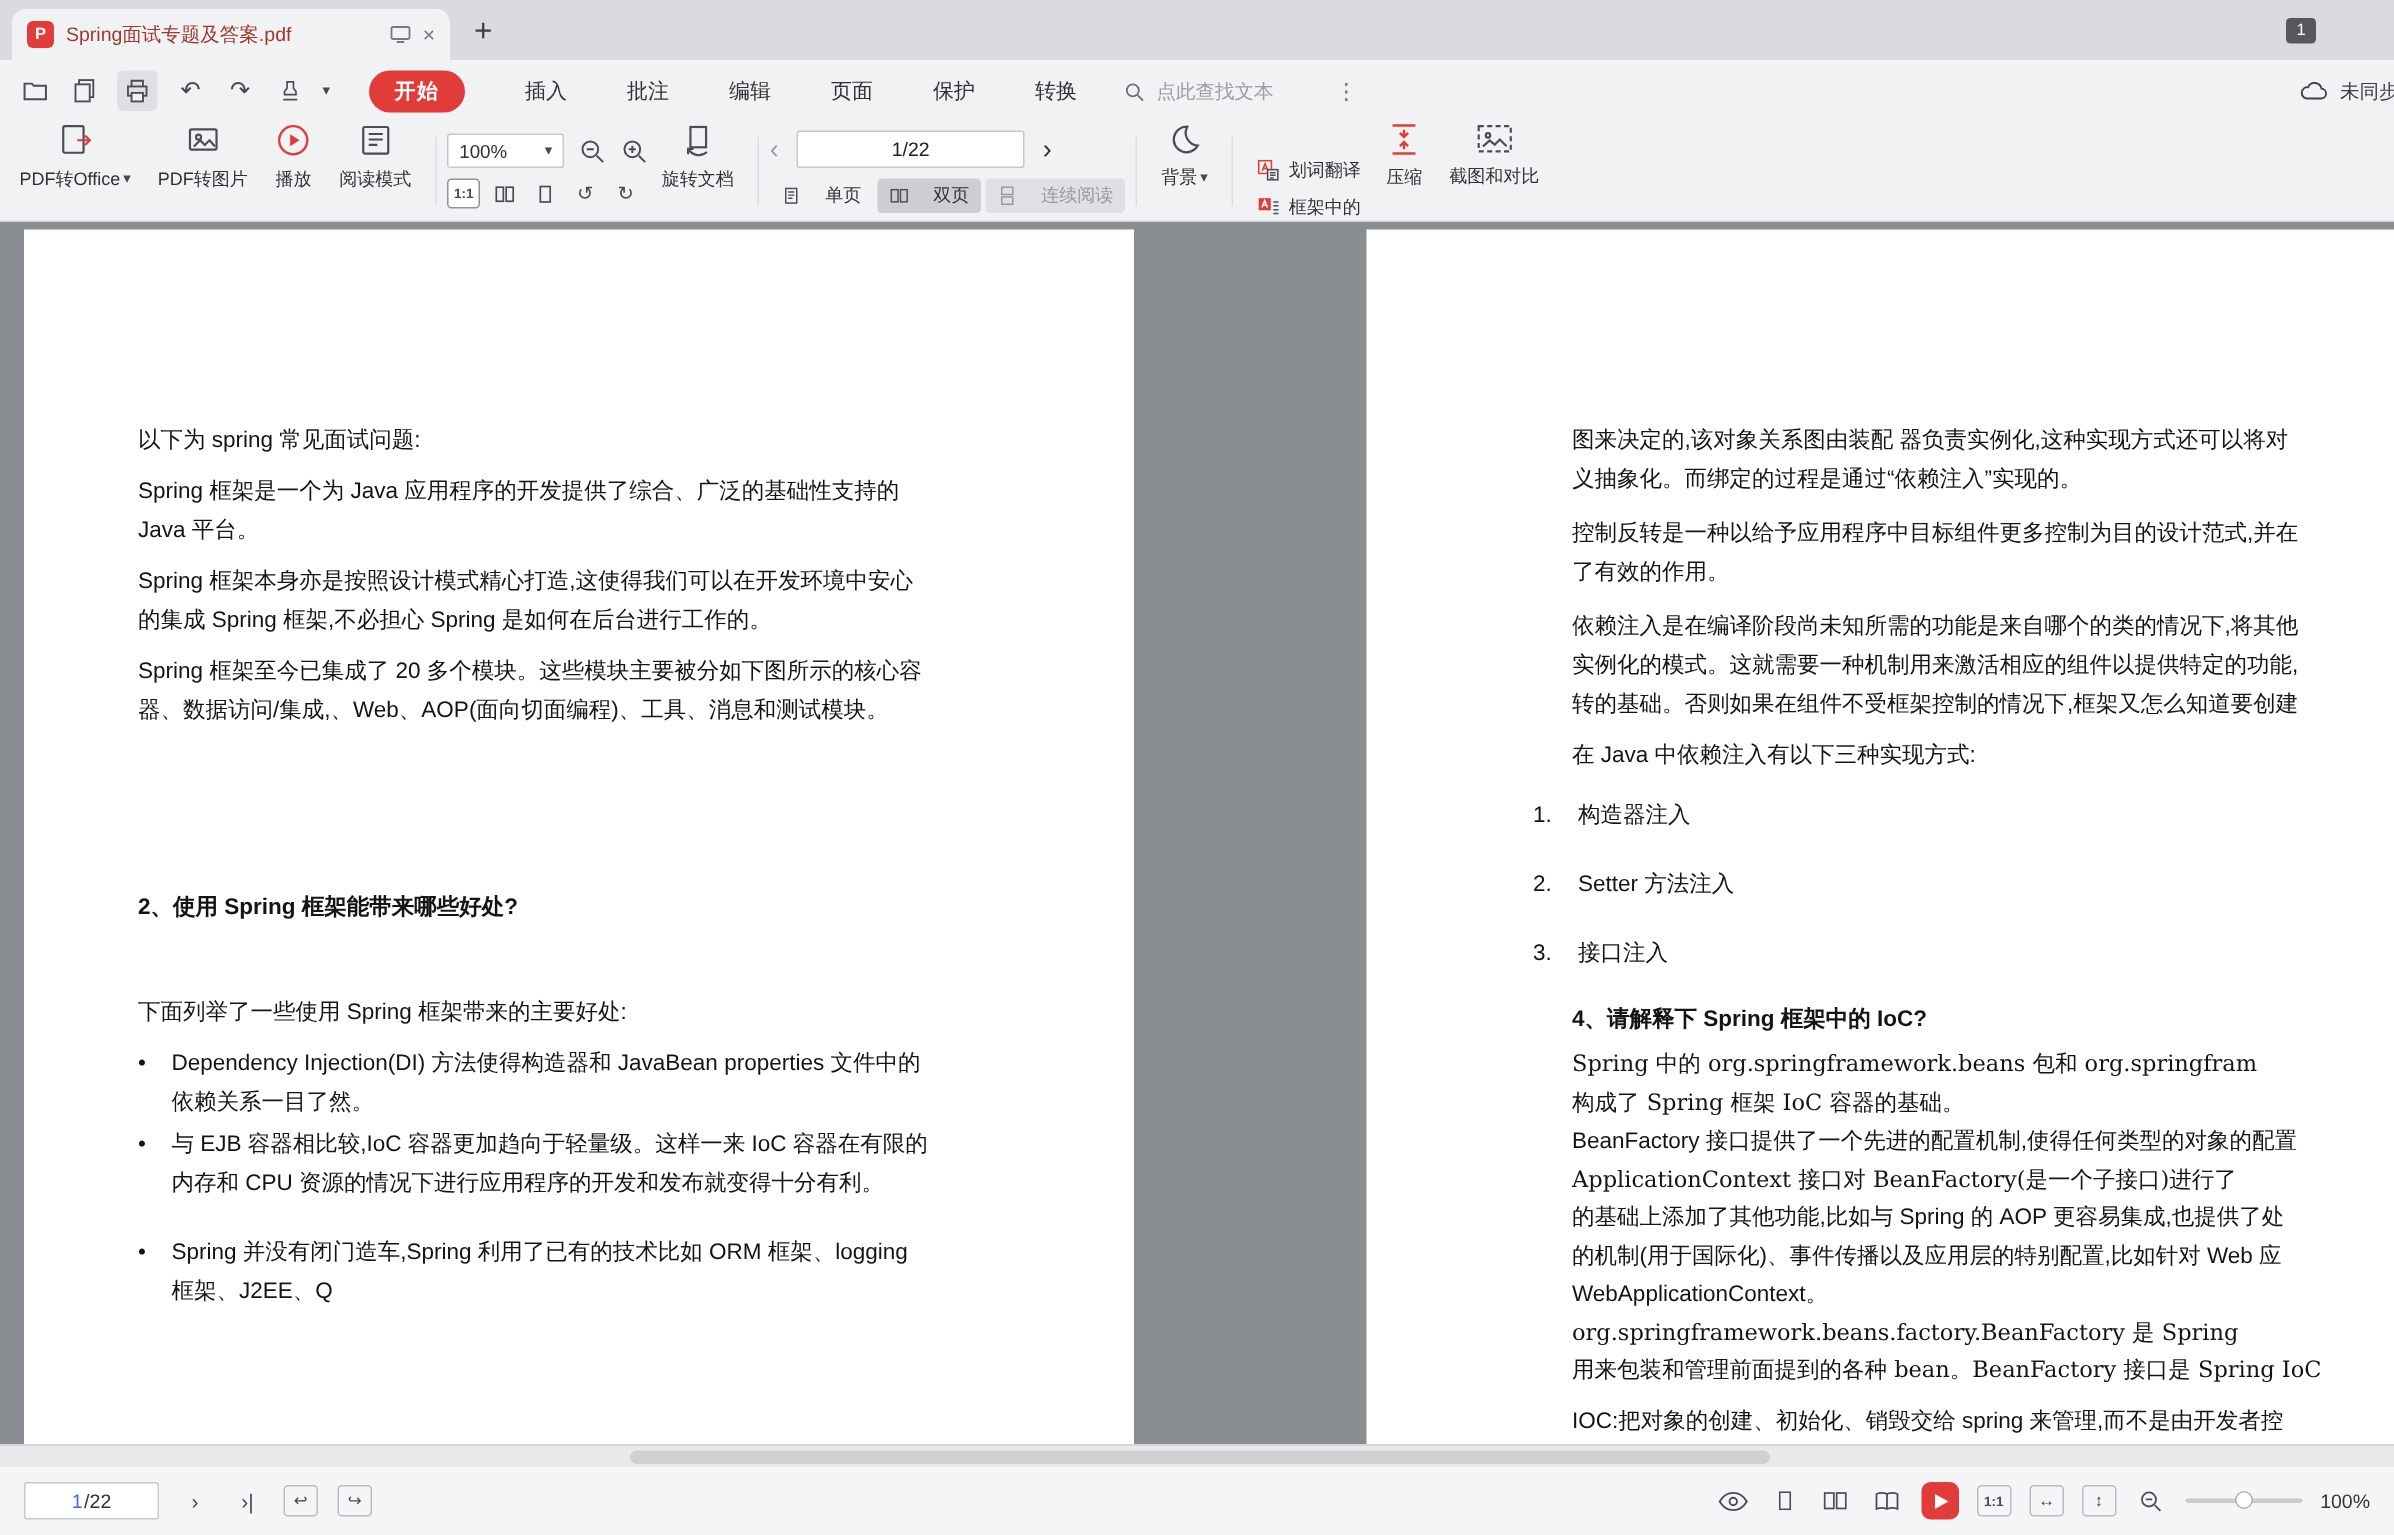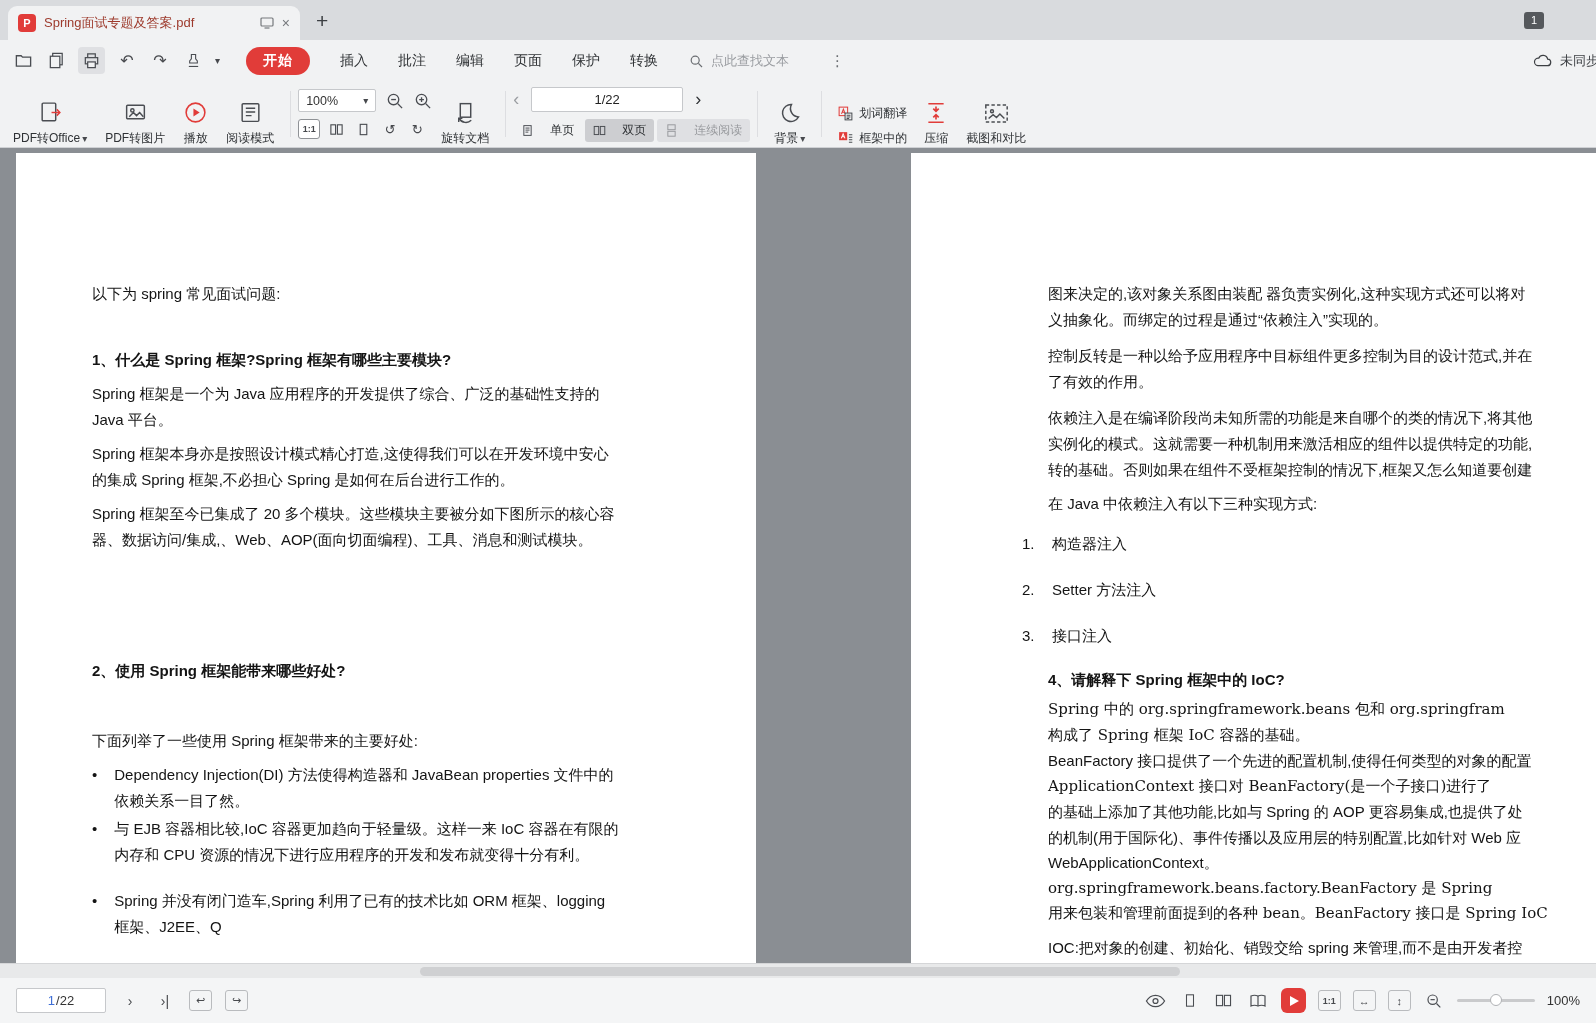--- a/index.html
+++ b/index.html
@@ -15,31 +15,31 @@
 .tabico{color:#76797d;font-size:14px;display:flex;align-items:center;cursor:default}
 .newtab{align-self:center;margin-left:16px;font-size:21px;color:#3c3f43;line-height:1}
 .winbadge{margin-left:auto;margin-right:52px;align-self:center;min-width:20px;height:17px;background:#55585c;color:#fff;font-size:11px;border-radius:3px;display:flex;align-items:center;justify-content:center;padding:0 4px}
 
 .row1{height:41px;background:#f1f2f3;display:flex;align-items:center;padding:0 12px;flex:none;position:relative}
 .qicons{display:flex;align-items:center;gap:11px;color:#47494d}
 .qi{width:22px;height:22px;display:flex;align-items:center;justify-content:center}
 .qi.active{background:#dfe0e3;border-radius:4px;width:27px;height:27px}
 .glyph{font-size:16px;color:#47494d;line-height:1}
 .caret{font-size:10px;color:#47494d;line-height:1}
-.rtabs{display:flex;align-items:center;gap:30px;margin-left:26px;font-size:14px;color:#2f3235}
+.rtabs{display:flex;align-items:center;gap:40px;margin-left:26px;font-size:14px;color:#2f3235}
 .pill{background:#e13c39;color:#fff;padding:5px 17px;border-radius:15px;font-weight:700;letter-spacing:1px}
 .search{display:flex;align-items:center;gap:7px;margin-left:30px}
 .search input{border:none;outline:none;background:transparent;font-size:13px;color:#333;width:112px;font-family:inherit}
 .search input::placeholder{color:#9a9da1}
 .kebab{color:#6b6e72;font-size:15px}
 .sync{position:absolute;right:-14px;top:0;height:41px;display:flex;align-items:center;gap:7px;font-size:13px;color:#3c3f43;width:78px;overflow:hidden;white-space:nowrap}
 
 .row2{height:67px;background:#f1f2f3;border-bottom:1px solid #cfd1d4;display:flex;align-items:stretch;padding:0 4px;flex:none}
 .vdiv{width:1px;background:#dddee1;margin:10px 7px;flex:none}
-.bb{display:flex;flex-direction:column;align-items:center;justify-content:flex-end;gap:5px;padding:0 9px;font-size:12px;color:#2f3235;white-space:nowrap}
+.bb{display:flex;flex-direction:column;align-items:center;justify-content:flex-start;gap:5px;padding:0 9px;font-size:12px;color:#2f3235;white-space:nowrap}
 .bb .lbl{display:flex;align-items:center;gap:2px}
 .stack{display:flex;flex-direction:column;justify-content:center;gap:7px}
 .zoomrow{display:flex;align-items:center;gap:9px}
 .zoomsel{width:78px;height:23px;border:1px solid #c6c8cb;background:#fff;border-radius:2px;display:flex;align-items:center;justify-content:space-between;padding:0 7px;font-size:12.5px;color:#333}
 .minirow{display:flex;align-items:center;gap:5px}
 .mini{min-width:22px;height:20px;display:flex;align-items:center;justify-content:center;border-radius:3px;color:#47494d;font-size:13px;padding:0 2px}
 .mini.active{border:1px solid #8f9296;background:#fff;font-size:9px;font-weight:700}
 .pgnavrow{display:flex;align-items:center;gap:12px}
 .pginput{width:152px;height:25px;background:#fff;border:1px solid #c6c8cb;border-radius:2px;display:flex;align-items:center;justify-content:center;font-size:13px;color:#222}
 .pgarr{font-size:18px;line-height:1}
@@ -350,21 +350,20 @@
           </svg>
       </span>
       <span class="lbl">截图和对比</span>
     </div>
   </div>
 
   <div class="content">
     <div class="page pl">
       <div class="dtext">
         <div>以下为 spring 常见面试问题:</div>
-        <div class="h mt40">1、什么是 Spring 框架?Spring 框架有哪些主要模块?</div>
         <div class="mt8">Spring 框架是一个为 Java 应用程序的开发提供了综合、广泛的基础性支持的 Java 平台。</div>
         <div class="mt8"><span>Spring 框架本身亦是按照</span><span class="u">设计模式</span><span>精心打造,这使得我们可以在开发环境中安心的集成 Spring 框架,不必担心 Spring 是如何在后台进行工作的。</span></div>
         <div class="mt8">Spring 框架至今已集成了 20 多个模块。这些模块主要被分如下图所示的核心容器、数据访问/集成,、Web、AOP(面向切面编程)、工具、消息和测试模块。</div>
         <div class="h mt100">2、使用 Spring 框架能带来哪些好处?</div>
         <div class="mt44">下面列举了一些使用 Spring 框架带来的主要好处:</div>
         <div class="bullet mt8">
           <span class="dot">•</span>
           <div><span class="u">Dependency Injection(DI)</span><span> 方法使得构造器和 JavaBean properties 文件中的依赖关系一目了然。</span></div>
         </div>
         <div class="bullet mt2">

